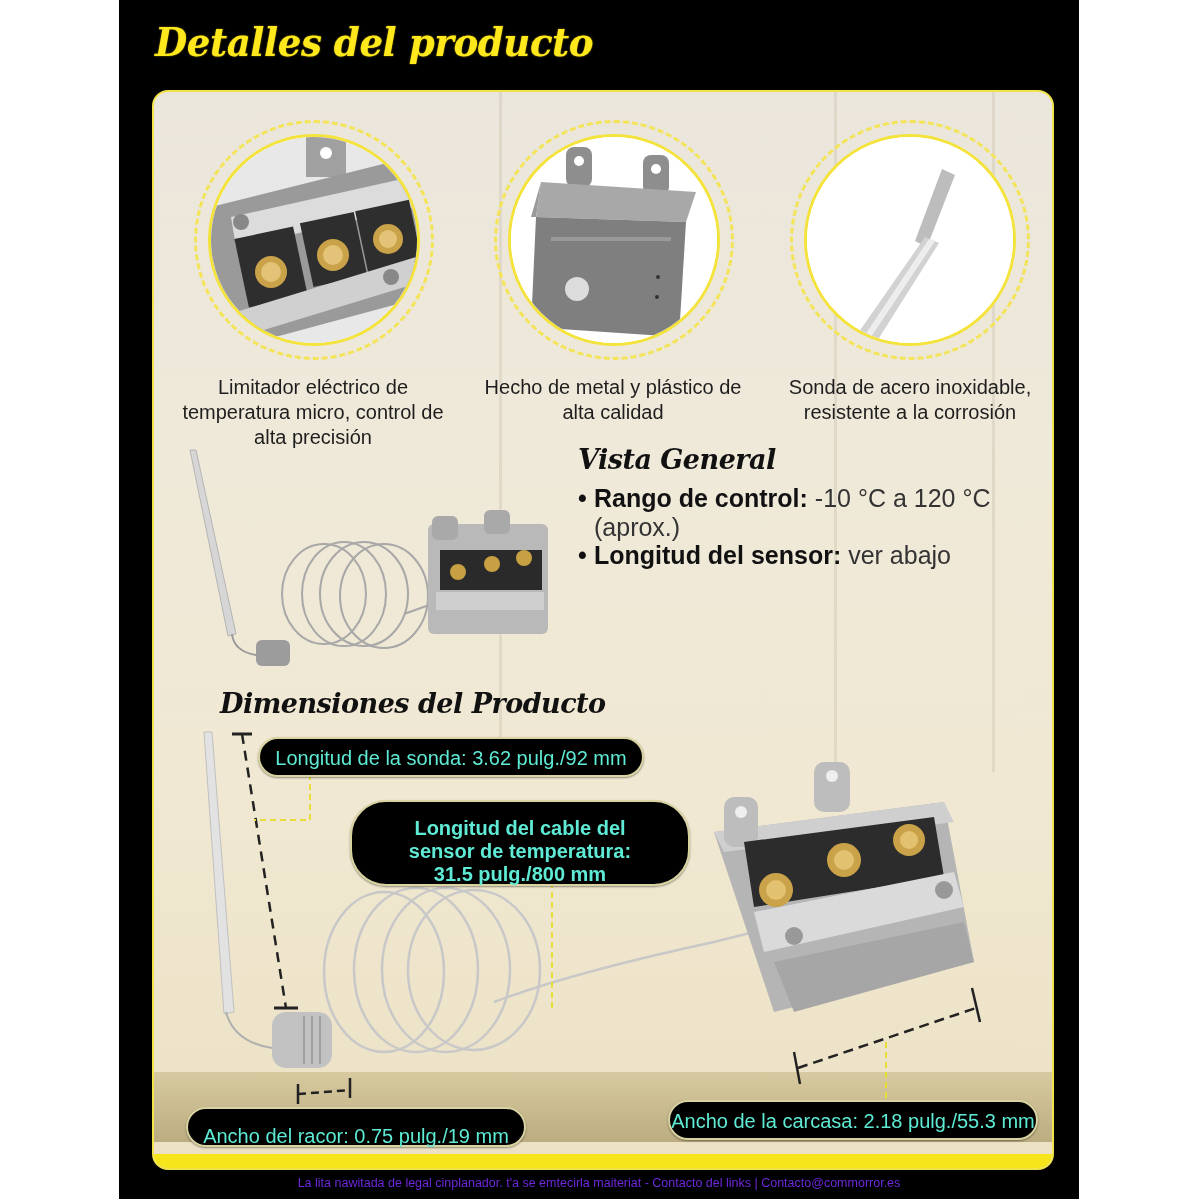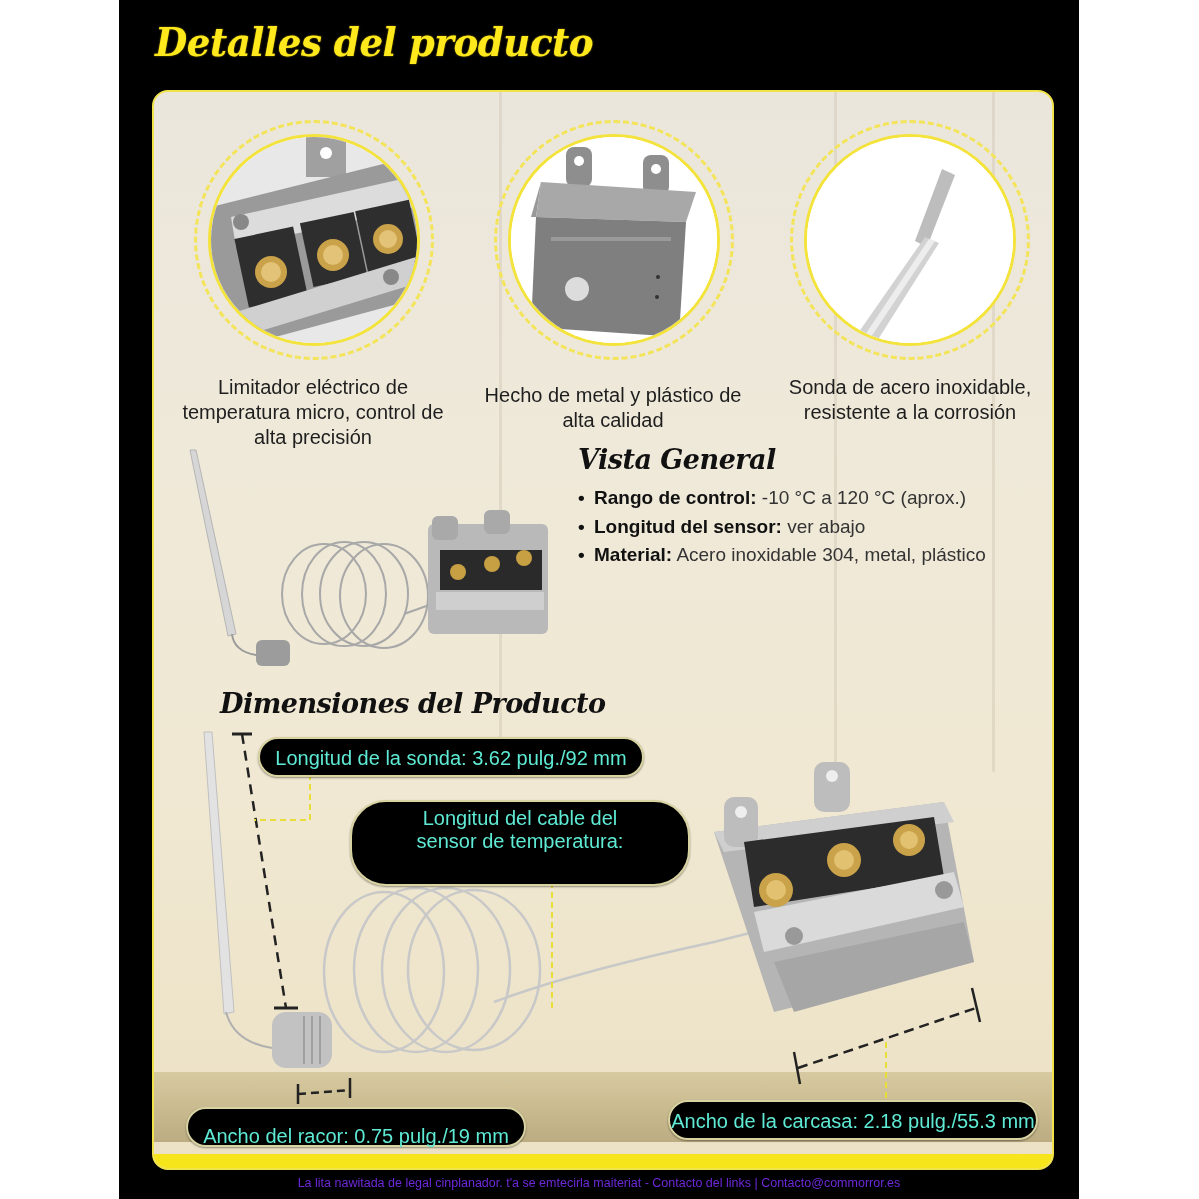--- a/index.html
+++ b/index.html
@@ -50,49 +50,49 @@
   }
   .c1 { left: 40px; top: 28px; }
   .c2 { left: 340px; top: 28px; }
   .c3 { left: 636px; top: 28px; }
 
   .caption {
     position: absolute; width: 290px; text-align: center;
     font-size: 20px; line-height: 25px; color: #1e1e1e;
   }
   .cap1 { left: 14px; top: 283px; }
-  .cap2 { left: 314px; top: 283px; margin-top: 8px; }
+  .cap2 { left: 314px; top: 283px; }
   .cap3 { left: 606px; top: 283px; width: 300px; }
 
   .section-title {
     position: absolute; font-family: "DejaVu Serif", serif; font-style: italic; font-weight: bold;
     color: #111111; letter-spacing: -0.5px;
   }
   .vista-title { left: 424px; top: 352px; font-size: 27px; }
   .dim-title { left: 30px; top: 596px; font-size: 27px; margin-left: 36px; }
 
   .spec-list { position: absolute; left: 424px; top: 392px; width: 470px; list-style: none; }
   .spec-list li {
-    position: relative; padding-left: 16px; font-size: 19px; line-height: 28.5px; color: #333333;
+    position: relative; padding-left: 16px; font-size: 25px; line-height: 28.5px; color: #333333;
   }
   .spec-list li::before {
     content: "•"; position: absolute; left: 0; top: 0; color: #111111; font-weight: bold;
   }
   .spec-list li .k { font-weight: bold; color: #111111; }
   .spec-list li .wrap { display: block; line-height: 25px; margin-top: -2px; }
 
   
   .pill {
     position: absolute; background: #000000; color: #5eead4;
     border-radius: 24px; border: 2px solid #d9d3a2;
     font-size: 20px; text-align: center; line-height: 24px;
     box-shadow: 0 1px 2px rgba(0,0,0,0.4);
   }
   .pill-probe { left: 104px; top: 645px; width: 386px; height: 40px; padding-top: 7px; }
-  .pill-cable { left: 196px; top: 708px; width: 340px; height: 86px; padding-top: 5px; line-height: 23px; border-radius: 36px; }
+  .pill-cable { left: 196px; top: 708px; width: 340px; height: 86px; padding-top: 15px; line-height: 23px; border-radius: 36px; font-weight: bold; }
   .pill-racor { left: 32px; top: 1015px; width: 340px; height: 40px; padding-top: 15px; }
   .pill-case { left: 514px; top: 1008px; width: 370px; height: 40px; padding-top: 7px; }
 
   svg { position: absolute; overflow: visible; }
 
   .footer {
     position: absolute; left: 119px; top: 1176px; width: 960px; text-align: center;
     font-size: 12.5px; color: #6d28d9;
   }
 </style>
@@ -188,21 +188,20 @@
     <circle cx="284" cy="128" r="8" fill="#c8a044"></circle>
     <circle cx="318" cy="120" r="8" fill="#c8a044"></circle>
     <circle cx="350" cy="114" r="8" fill="#c8a044"></circle>
     <rect x="262" y="148" width="108" height="18" fill="#cfcfcf"></rect>
   </svg>
 
   <div class="section-title vista-title">Vista General</div>
   <ul class="spec-list">
     <li><span class="k">Rango de control:</span> <span>-10 °C a 120 °C (aprox.)</span></li>
     <li><span class="k">Longitud del sensor:</span> <span>ver abajo</span></li>
-    <li><span class="k">Material:</span> <span>Acero inoxidable 304, metal, plástico</span></li>
   </ul>
 
   <div class="section-title dim-title">Dimensiones del Producto</div>
 
   <svg width="900" height="440" style="left:0; top:620px;" viewBox="0 0 900 440">
 
     <polygon points="50,20 58,20 80,300 70,302" fill="#e2e2e2" stroke="#c0c0c0" stroke-width="1"></polygon>
 
     <line x1="78" y1="22" x2="98" y2="22" stroke="#222" stroke-width="3"></line>
     <line x1="88" y1="22" x2="132" y2="296" stroke="#222" stroke-width="2.5" stroke-dasharray="10,7"></line>
@@ -253,18 +252,19 @@
     <line x1="640" y1="340" x2="646" y2="372" stroke="#222" stroke-width="2.5"></line>
     <line x1="644" y1="356" x2="822" y2="296" stroke="#222" stroke-width="2.5" stroke-dasharray="10,6"></line>
     <line x1="818" y1="276" x2="826" y2="310" stroke="#222" stroke-width="2.5"></line>
     <line x1="732" y1="330" x2="732" y2="390" stroke="#e8de3a" stroke-width="2" stroke-dasharray="6,4"></line>
   </svg>
 
   <div class="pill pill-probe">Longitud de la sonda: 3.62 pulg./92 mm</div>
   <div class="pill pill-cable">
     <div>Longitud del cable del</div>
     <div>sensor de temperatura:</div>
+    <div>31.5 pulg./800 mm</div>
   </div>
   <div class="pill pill-racor">Ancho del racor: 0.75 pulg./19 mm</div>
   <div class="pill pill-case">Ancho de la carcasa: 2.18 pulg./55.3 mm</div>
 </div>
 
 <div class="footer">La lita nawitada de legal cinplanador. t'a se emtecirla maiteriat - Contacto del links | Contacto@commorror.es</div>
 
 </body></html>

